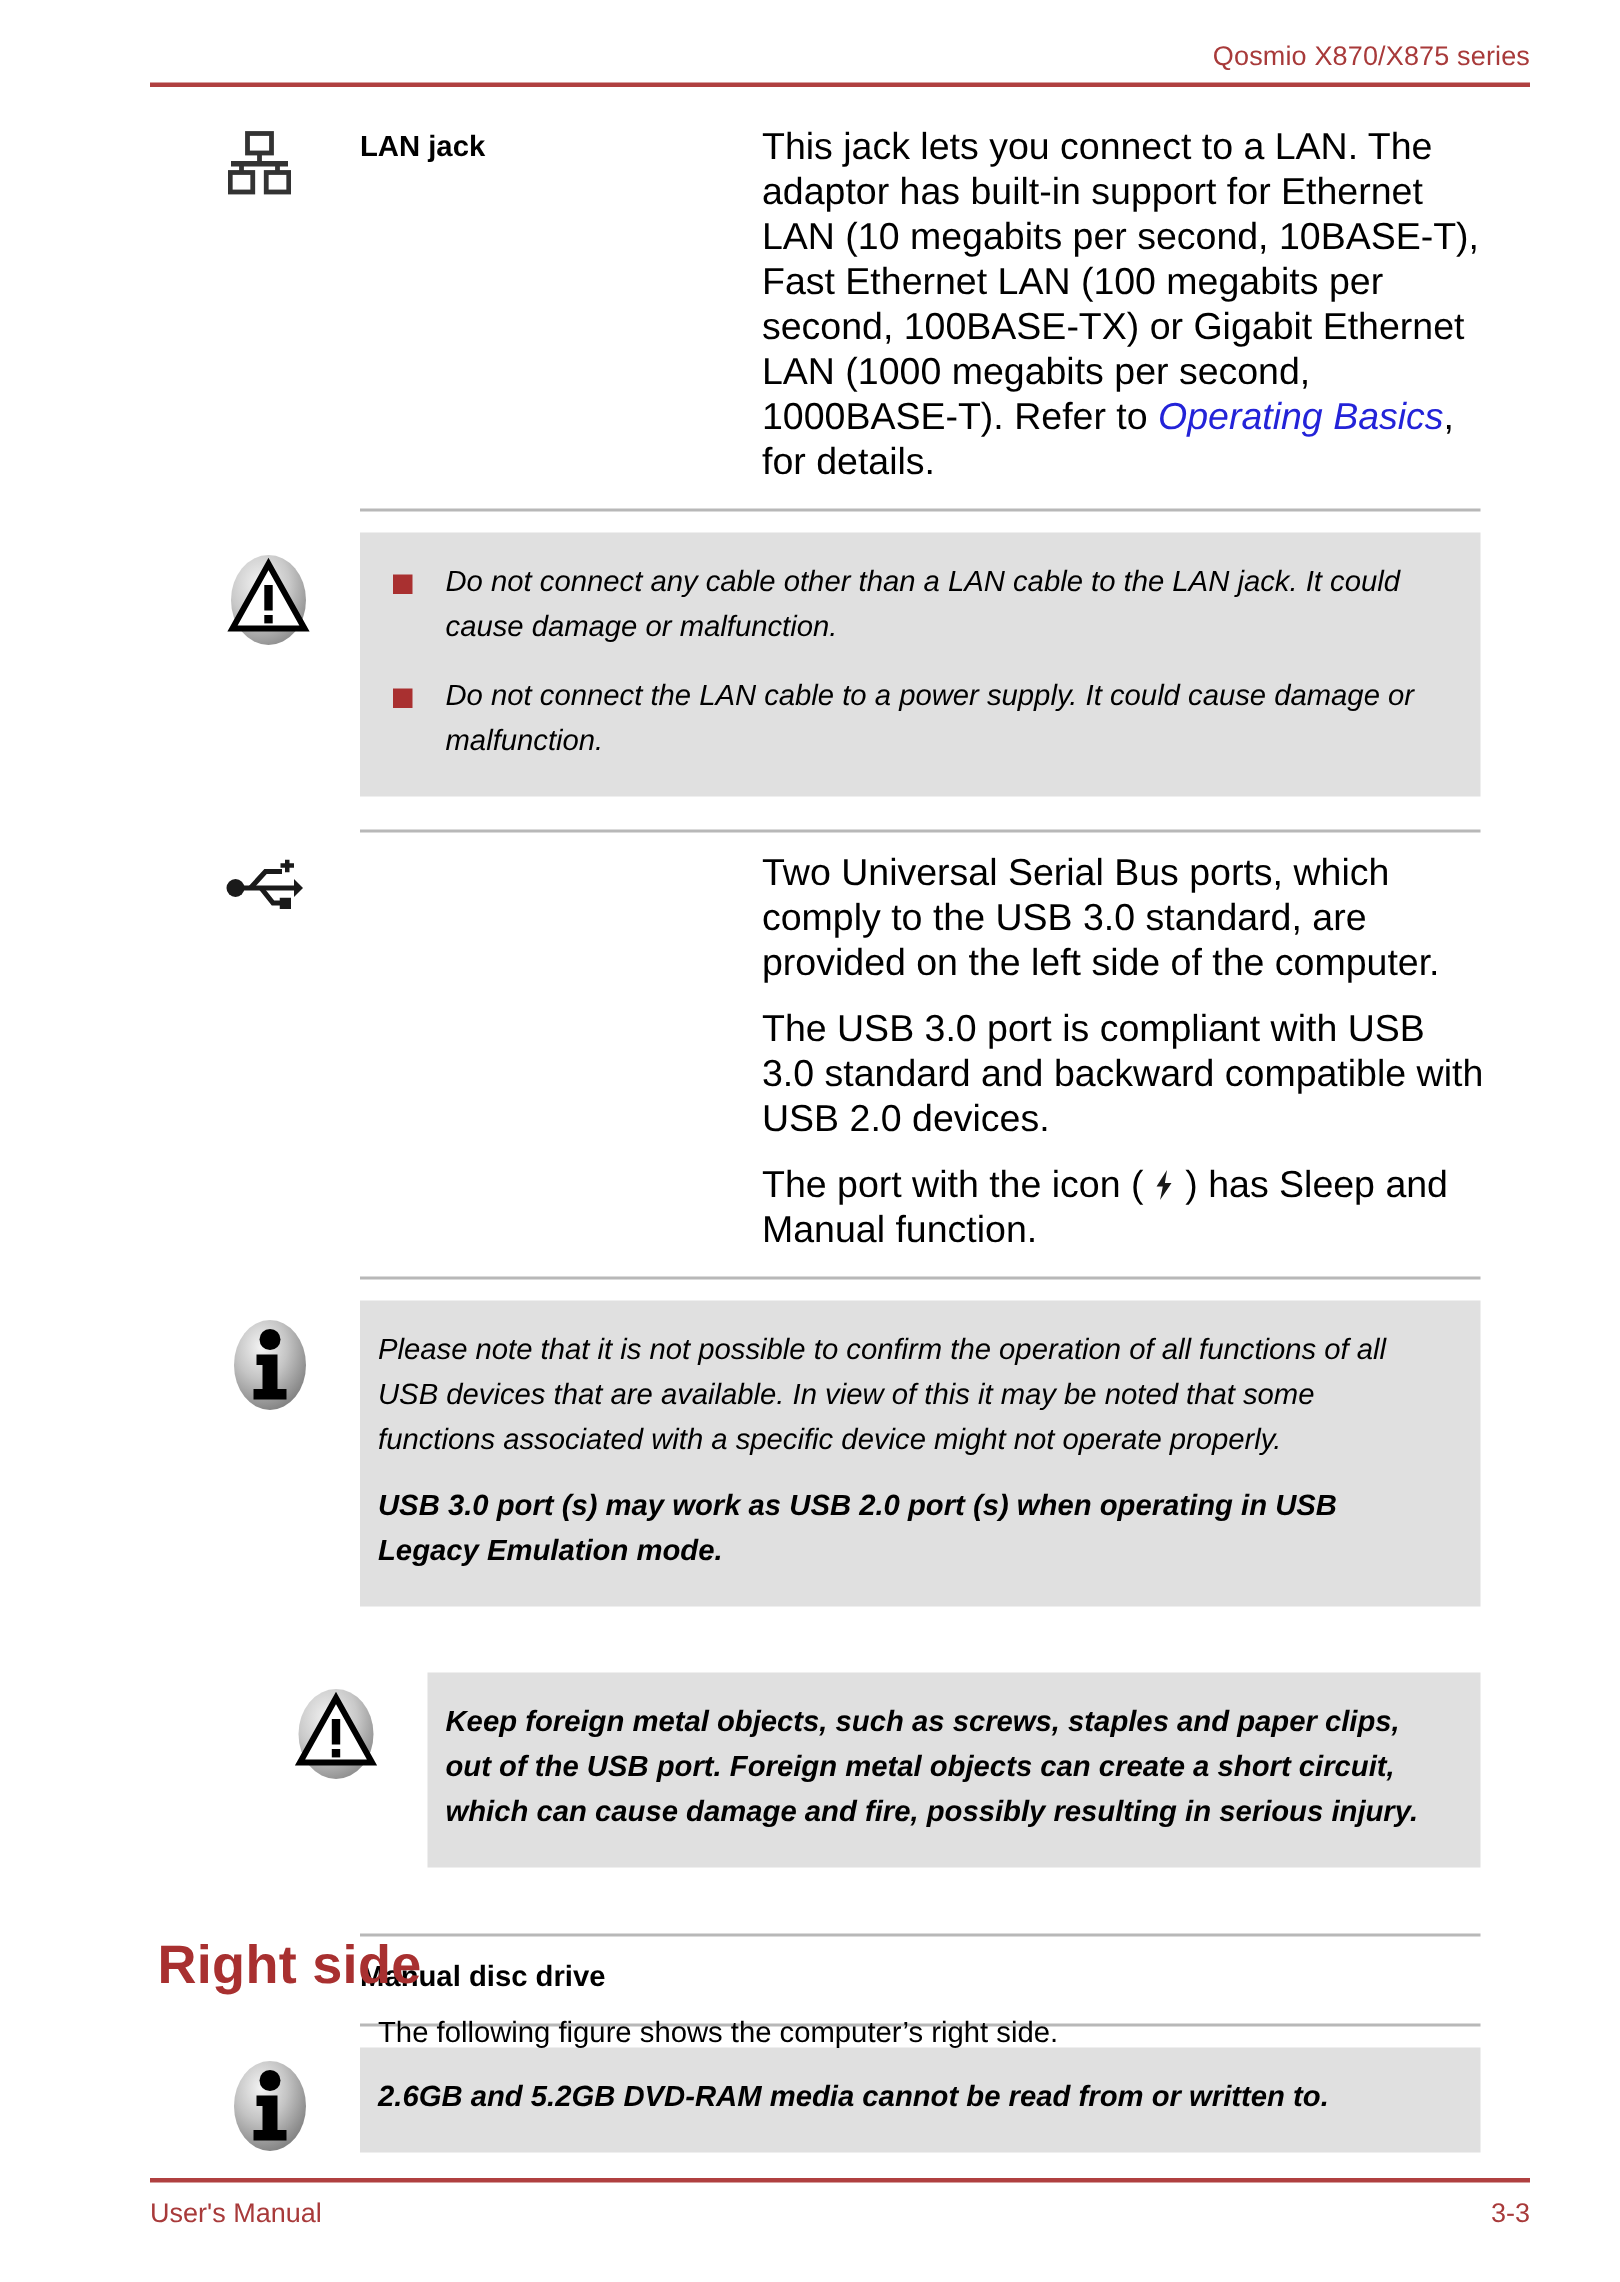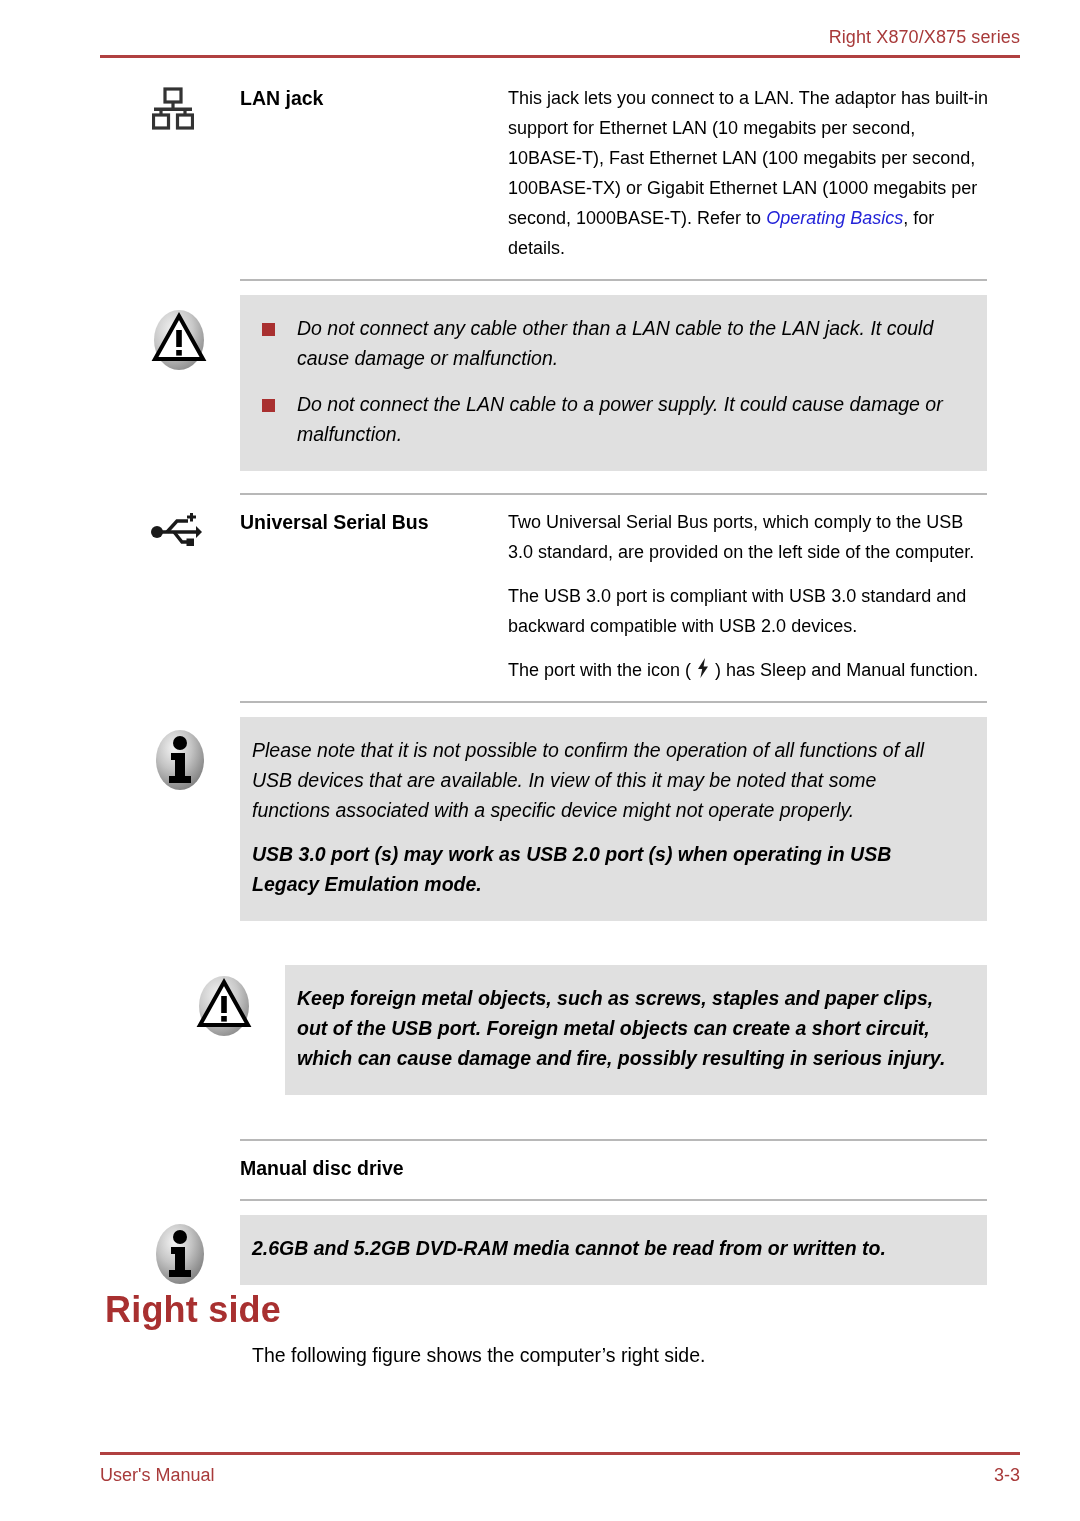--- a/index.html
+++ b/index.html
@@ -72,21 +72,21 @@
     box-sizing: border-box;
     padding-top: 8px;
     font-weight: bold;
     font-size: 19.5px;
     line-height: 30px;
   }
   .desc-cell {
     flex: 1 1 auto;
     padding-top: 8px;
     padding-right: 58px;
-    font-size: 18px;
+    font-size: 25px;
     line-height: 30px;
   }
   .desc-cell p {
     margin: 0 0 14px 0;
   }
   .desc-cell p:last-child { margin-bottom: 0; }
 
   .link-italic {
     color: #2323d8;
     font-style: italic;
@@ -189,21 +189,21 @@
     width: 14px;
     height: 20px;
   }
 </style>
 </head>
 <body>
 
 <div class="page">
 
   <div class="page-header">
-    <div class="header-title">Right X870/X875 series</div>
+    <div class="header-title">Qosmio X870/X875 series</div>
     <div class="header-rule"></div>
   </div>
 
   <div class="content">
 
     <div class="spec-row">
       <div class="icon-cell">
         <svg class="ico" width="42" height="44" viewBox="0 0 42 44">
           <rect x="13" y="2" width="16" height="13" fill="none" stroke="#333" stroke-width="3.2"></rect>
           <line x1="21" y1="15" x2="21" y2="21" stroke="#333" stroke-width="3.2"></line>
@@ -263,21 +263,20 @@
           <path d="M17 19 L27 8 L38 8" fill="none" stroke="#1a1a1a" stroke-width="3.4"></path>
           <path d="M24 19 L32 29 L41 29" fill="none" stroke="#1a1a1a" stroke-width="3.4"></path>
           <rect x="36.5" y="25.5" width="7.5" height="7.5" fill="#1a1a1a"></rect>
           <g stroke="#1a1a1a" stroke-width="3">
             <line x1="37" y1="4" x2="46" y2="4"></line>
             <line x1="41.5" y1="0" x2="41.5" y2="8.5"></line>
           </g>
         </svg>
       </div>
       <div class="label-cell">
-        <div>Universal Serial Bus</div>
       </div>
       <div class="desc-cell">
         <p>Two Universal Serial Bus ports, which comply to the USB 3.0 standard, are provided on the left side of the computer.</p>
         <p>The USB 3.0 port is compliant with USB 3.0 standard and backward compatible with USB 2.0 devices.</p>
         <p>
           <span>The port with the icon ( </span><svg class="inline-bolt" viewBox="0 0 14 20">
               <polygon points="9,0 2,11 6.2,11 4.4,20 12,8.6 7.6,8.6" fill="#1a1a1a"></polygon>
             </svg><span> ) has Sleep and Manual function.</span>
         </p>
       </div>

